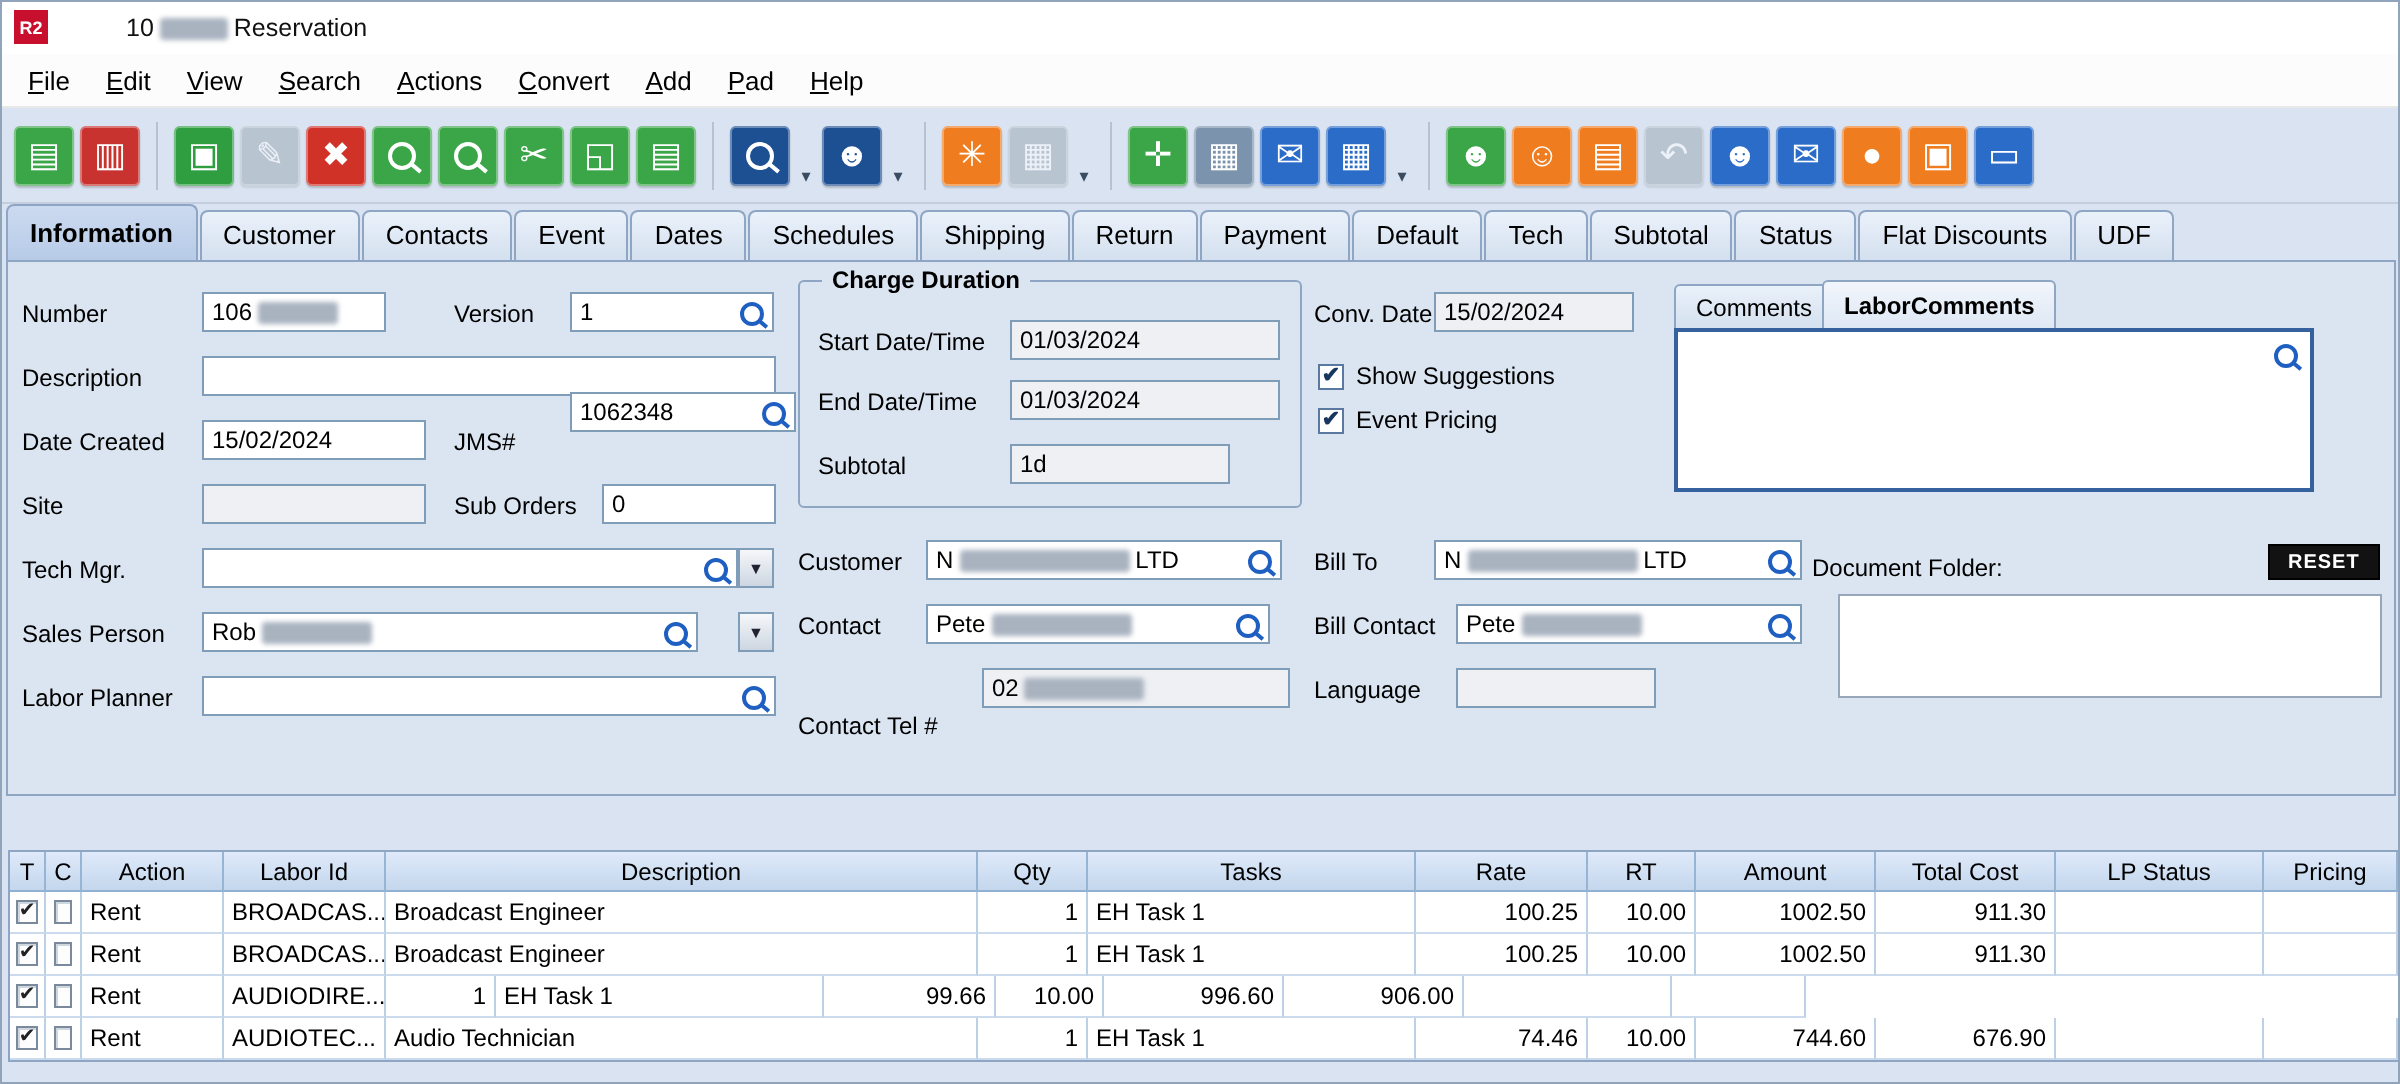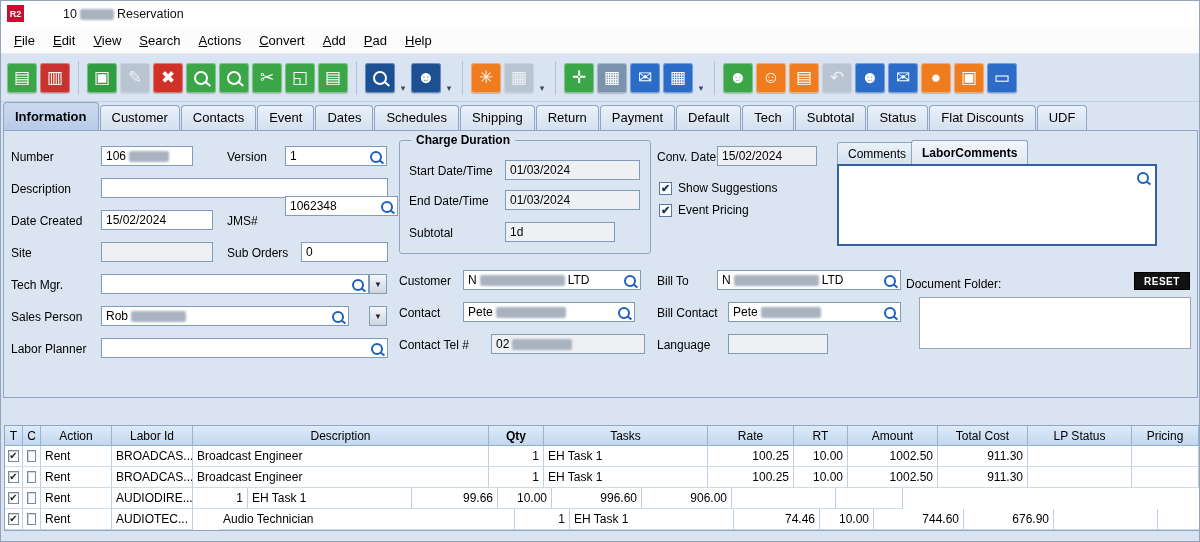--- a/index.html
+++ b/index.html
@@ -321,38 +321,38 @@
       <span class="magb"></span>
     </div>
   <span class="lbl" style="left:656px;top:305px">Bill Contact</span>
   <div class="field has-mag" style="left:727px;top:301px;width:173px">
       <span>Pete</span>
       <span class="redact r60"></span>
       <span class="magb"></span>
     </div>
   <div class="docbox"></div>
 
-  <span class="lbl" style="left:398px;top:337px">Contact Tel #</span>
+  <span class="lbl" style="left:398px;top:355px">Contact Tel #</span>
   <div class="field gray" style="left:490px;top:333px;width:154px">
       <span>02</span>
       <span class="redact r60"></span>
     </div>
   <span class="lbl" style="left:656px;top:337px">Language</span>
   <div class="field gray" style="left:727px;top:333px;width:100px">
       <span></span>
     </div>
 
   <div id="gridwrap">
       <div class="trow head">
         <div class="cell" style="width: 18px;">T</div>
         <div class="cell" style="width: 18px;">C</div>
         <div class="cell" style="width: 71px;">Action</div>
         <div class="cell" style="width: 81px;">Labor Id</div>
         <div class="cell" style="width: 296px;">Description</div>
-        <div class="cell" style="width: 55px; font-weight: bold;">Qty</div>
+        <div class="cell" style="width: 55px;">Qty</div>
         <div class="cell" style="width: 164px;">Tasks</div>
         <div class="cell" style="width: 86px;">Rate</div>
         <div class="cell" style="width: 54px;">RT</div>
         <div class="cell" style="width: 90px;">Amount</div>
         <div class="cell" style="width: 90px;">Total Cost</div>
         <div class="cell" style="width: 104px;">LP Status</div>
         <div class="cell" style="width: 67px;">Pricing</div>
       </div>
       <div class="trow">
         <div class="cell ac" style="width: 18px;">
@@ -412,21 +412,21 @@
       </div>
       <div class="trow">
         <div class="cell ac" style="width: 18px;">
           <span class="gcb">✔</span>
         </div>
         <div class="cell ac" style="width: 18px;">
           <span class="gcb"></span>
         </div>
         <div class="cell " style="width: 71px;">Rent</div>
         <div class="cell " style="width: 81px;">AUDIOTEC...</div>
-        <div class="cell " style="width: 296px; margin-left: 26px;">Audio Technician</div>
+        <div class="cell " style="width: 296px;">Audio Technician</div>
         <div class="cell ar" style="width: 55px;">1</div>
         <div class="cell " style="width: 164px;">EH Task 1</div>
         <div class="cell ar" style="width: 86px;">74.46</div>
         <div class="cell ar" style="width: 54px;">10.00</div>
         <div class="cell ar" style="width: 90px;">744.60</div>
         <div class="cell ar" style="width: 90px;">676.90</div>
         <div class="cell " style="width: 104px;"></div>
         <div class="cell " style="width: 67px;"></div>
       </div>
     </div>

